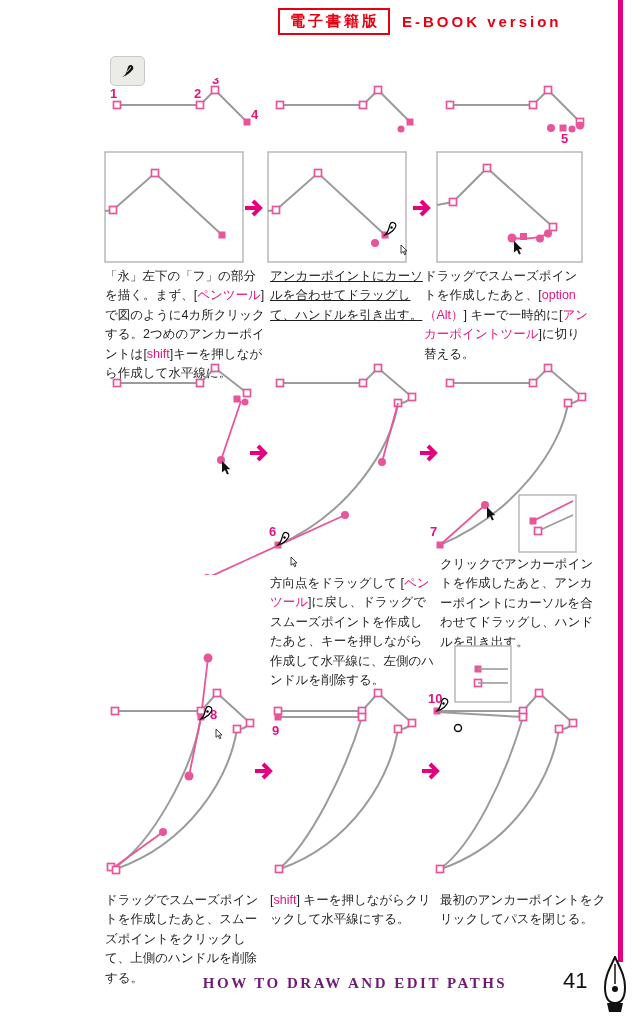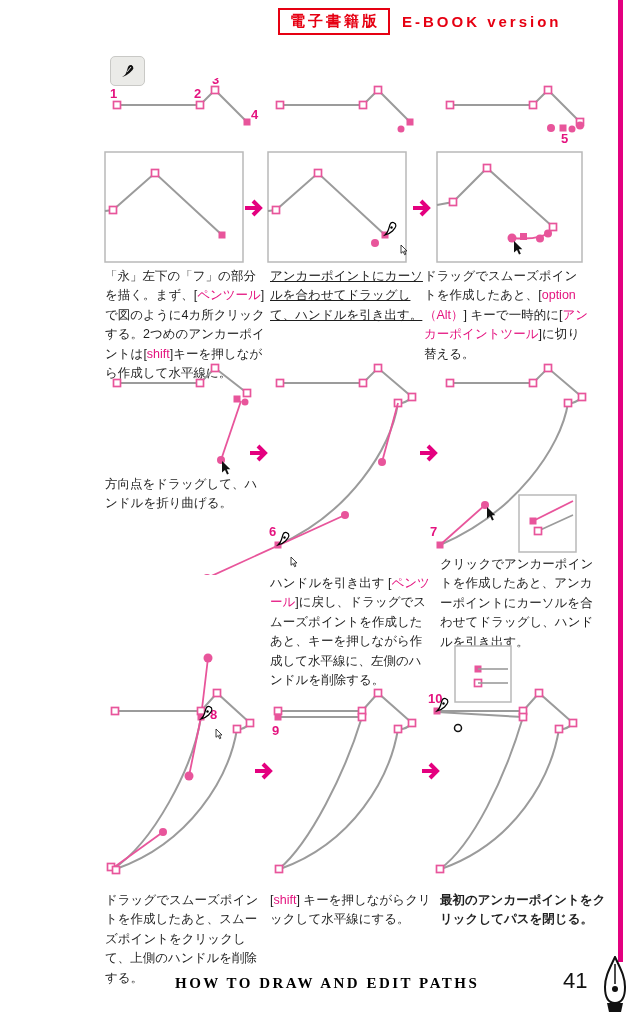--- a/index.html
+++ b/index.html
@@ -33,25 +33,25 @@
   .cap{position:absolute;margin:0;font-size:12.5px;line-height:1.55;color:#1f1f1f;}
   .hl{color:#e4137f;}
   .c1{left:105px;top:267px;width:160px;}
   .c2{left:270px;top:267px;width:160px;text-decoration:underline;}
   .c3{left:424px;top:267px;width:164px;}
   .c4{left:105px;top:475px;width:158px;}
   .c5{left:270px;top:574px;width:164px;}
   .c6{left:440px;top:555px;width:164px;}
   .c7{left:105px;top:891px;width:164px;}
   .c8{left:270px;top:891px;width:172px;}
-  .c9{left:440px;top:891px;width:168px;font-weight:bold;}
-  
-  .run-title{position:absolute;left:175px;top:975px;width:360px;
+  .c9{left:440px;top:891px;width:168px;}
+  
+  .run-title{position:absolute;left:175px;top:975px;width:360px;text-align:center;
              font-family:"Liberation Serif","DejaVu Serif",serif;font-weight:bold;
-             font-size:15px;letter-spacing:2.5px;color:#000000;}
+             font-size:15px;letter-spacing:2.5px;color:#701a75;}
   .page-num{position:absolute;left:563px;top:968px;font-size:22px;color:#111;}
   .nib-icon{position:absolute;left:598px;top:956px;}
 </style>
 </head>
 <body>
 
 <div class="page">
 
   <div class="badge">電子書籍版</div>
   <div class="version">E-BOOK version</div>
@@ -209,22 +209,21 @@
       <g>
         <rect class="box" x="424" y="132" width="57" height="57"></rect>
         <path class="pl" d="M438,158 L478,138"></path>
         <rect class="pd" x="434.5" y="154.5" width="7" height="7"></rect>
         <path class="gt" d="M443,168 L478,152"></path>
         <rect class="aq" x="439.5" y="164.5" width="7" height="7"></rect>
       </g>
     </g>
   </svg>
 
-  <p class="cap c4"><span>方向点をドラッグして、ハンドルを折り曲げる。</span></p>
-  <p class="cap c5"><span>ハンドルを引き出す [</span><span class="hl">ペンツール</span><span>]に戻し、ドラッグでスムーズポイントを作成したあと、キーを押しながら作成して水平線に、左側のハンドルを削除する。</span></p>
+  <p class="cap c5"><span>方向点をドラッグして [</span><span class="hl">ペンツール</span><span>]に戻し、ドラッグでスムーズポイントを作成したあと、キーを押しながら作成して水平線に、左側のハンドルを削除する。</span></p>
   <p class="cap c6"><span>クリックでアンカーポイントを作成したあと、アンカーポイントにカーソルを合わせてドラッグし、ハンドルを引き出す。</span></p>
 
   <svg class="row r3" viewBox="0 0 520 248">
     <g>
       <polyline class="gl" points="20,68 106,68 122,50 155,80"></polyline>
       <path class="gl" d="M155,80 Q149,87 142,86"></path>
       <path class="gl" d="M142,86 C134,135 95,200 21,226"></path>
       <path class="gl" d="M106,74 C98,125 58,200 18,226"></path>
       <polyline class="pl" points="113,15 106,74 94,133"></polyline>
       <circle class="pd" cx="113" cy="15" r="4.5"></circle>

